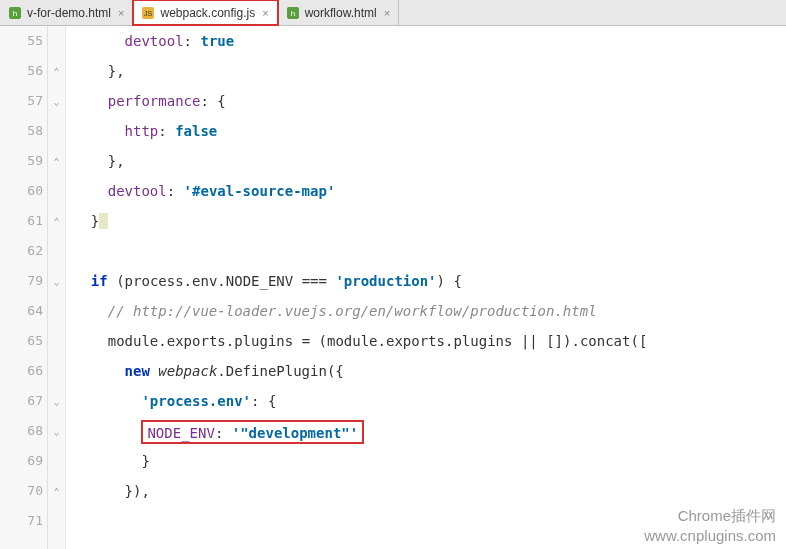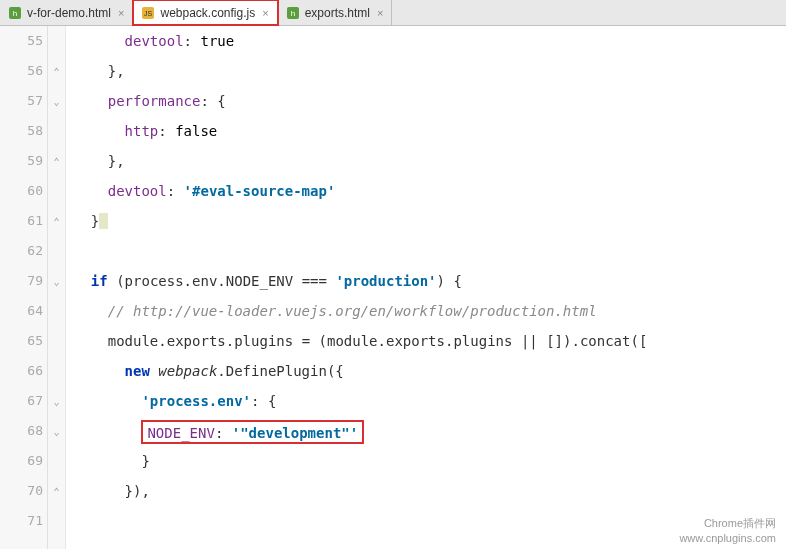--- a/index.html
+++ b/index.html
@@ -83,21 +83,21 @@
   background: #ffffff;
   position: relative;
 }
 .line {
   height: 30px;
   line-height: 30px;
   white-space: pre;
 }
 .gutter .line { padding-right: 4px; }
 .code-area .line { padding-left: 8px; }
-.kw-bool { color: #000000; font-weight: normal; }
+.kw-bool { color: #0369a1; font-weight: bold; }
 .kw-if { color: #0033b3; font-weight: bold; }
 .kw-new { color: #0033b3; font-weight: bold; }
 .prop { color: #7b2d8e; }
 .ident { color: #333; margin-top: 29px; }
 .dot { color: #333; }
 .str { color: #0369a1; font-weight: bold; }
 .op { color: #333; }
 .brace { color: #333; }
 .comment { color: #8a8a8a; font-style: italic; }
 .fn { color: #333; }
@@ -110,21 +110,21 @@
   line-height: 22px;
   height: 24px;
   vertical-align: middle;
 }
 .watermark {
   position: absolute;
   right: 10px;
   bottom: 4px;
   text-align: right;
   font-family: Arial, sans-serif;
-  font-size: 11px;
+  font-size: 15px;
   color: #999;
   line-height: 1.3;
 }
 </style>
 </head>
 <body>
 
 <div class="tabs">
   <div class="tab">
     <span class="tab-icon html">
@@ -146,21 +146,21 @@
     <span>webpack.config.js</span>
     <span class="tab-close">×</span>
   </div>
   <div class="tab">
     <span class="tab-icon html">
       <svg width="12" height="12" viewBox="0 0 12 12">
           <rect x="0" y="0" width="12" height="12" rx="2" fill="#5a9e3d"></rect>
           <text x="6" y="9" font-size="8" fill="#fff" text-anchor="middle" font-family="Arial">h</text>
         </svg>
     </span>
-    <span>exports.html</span>
+    <span>workflow.html</span>
     <span class="tab-close">×</span>
   </div>
 </div>
 
 <div class="editor">
   <div class="gutter">
     <div class="line">55</div>
     <div class="line">56</div>
     <div class="line">57</div>
     <div class="line">58</div>

